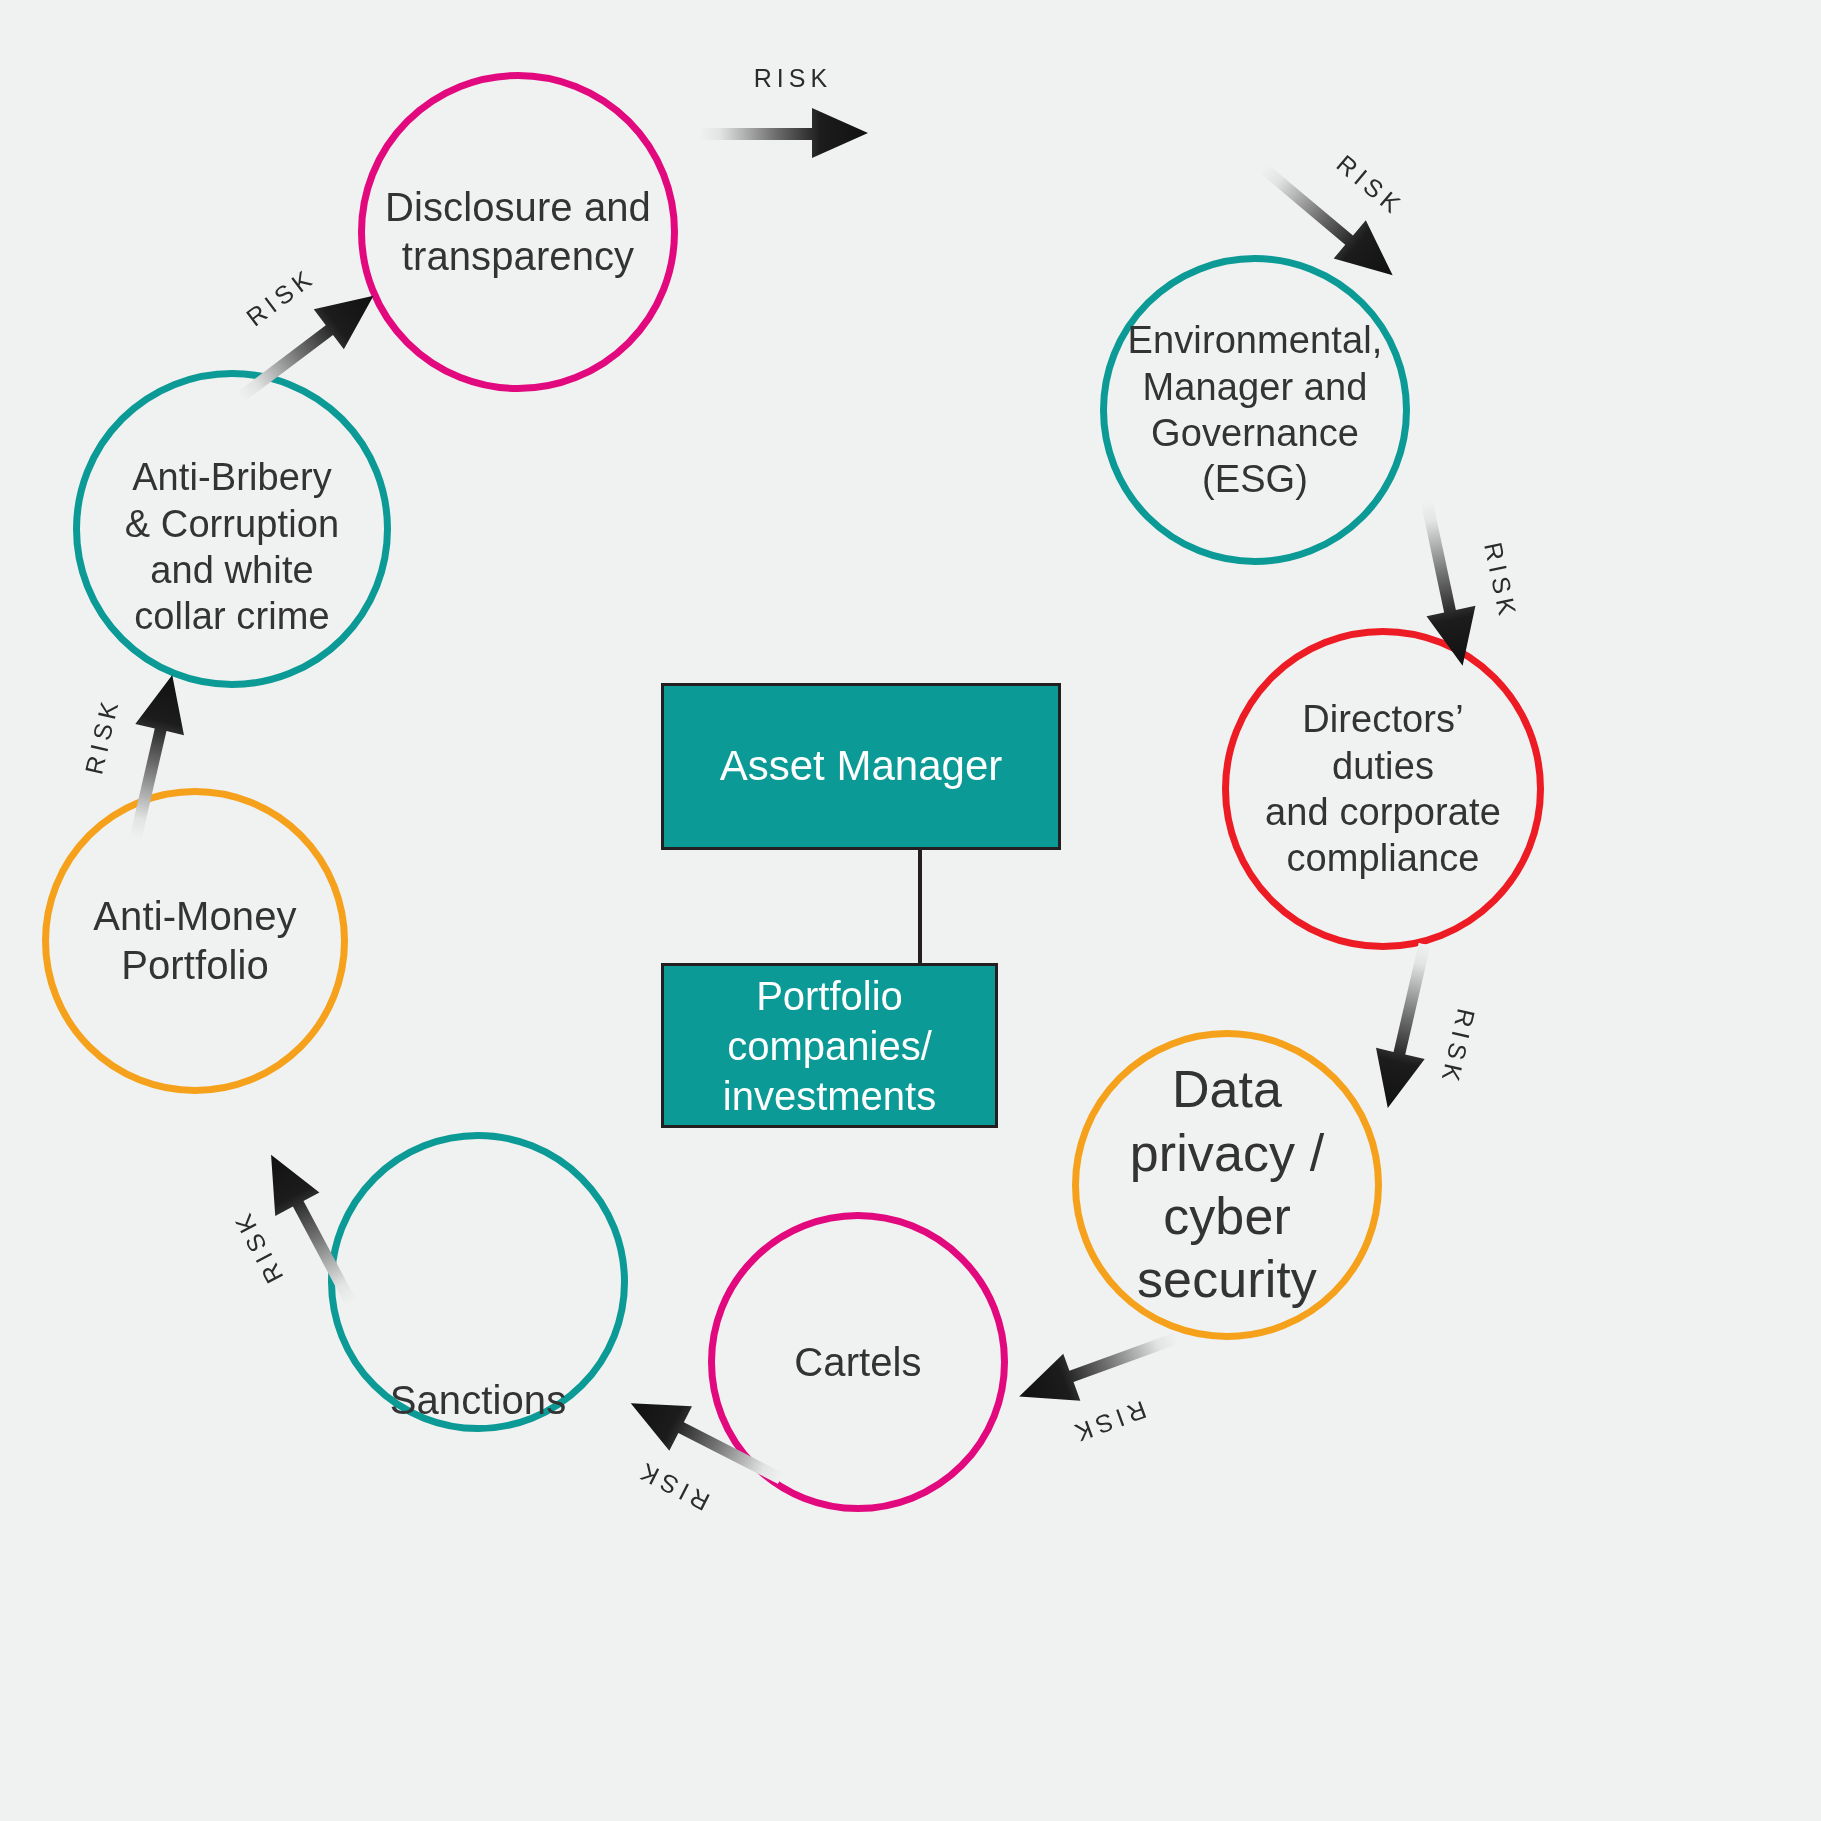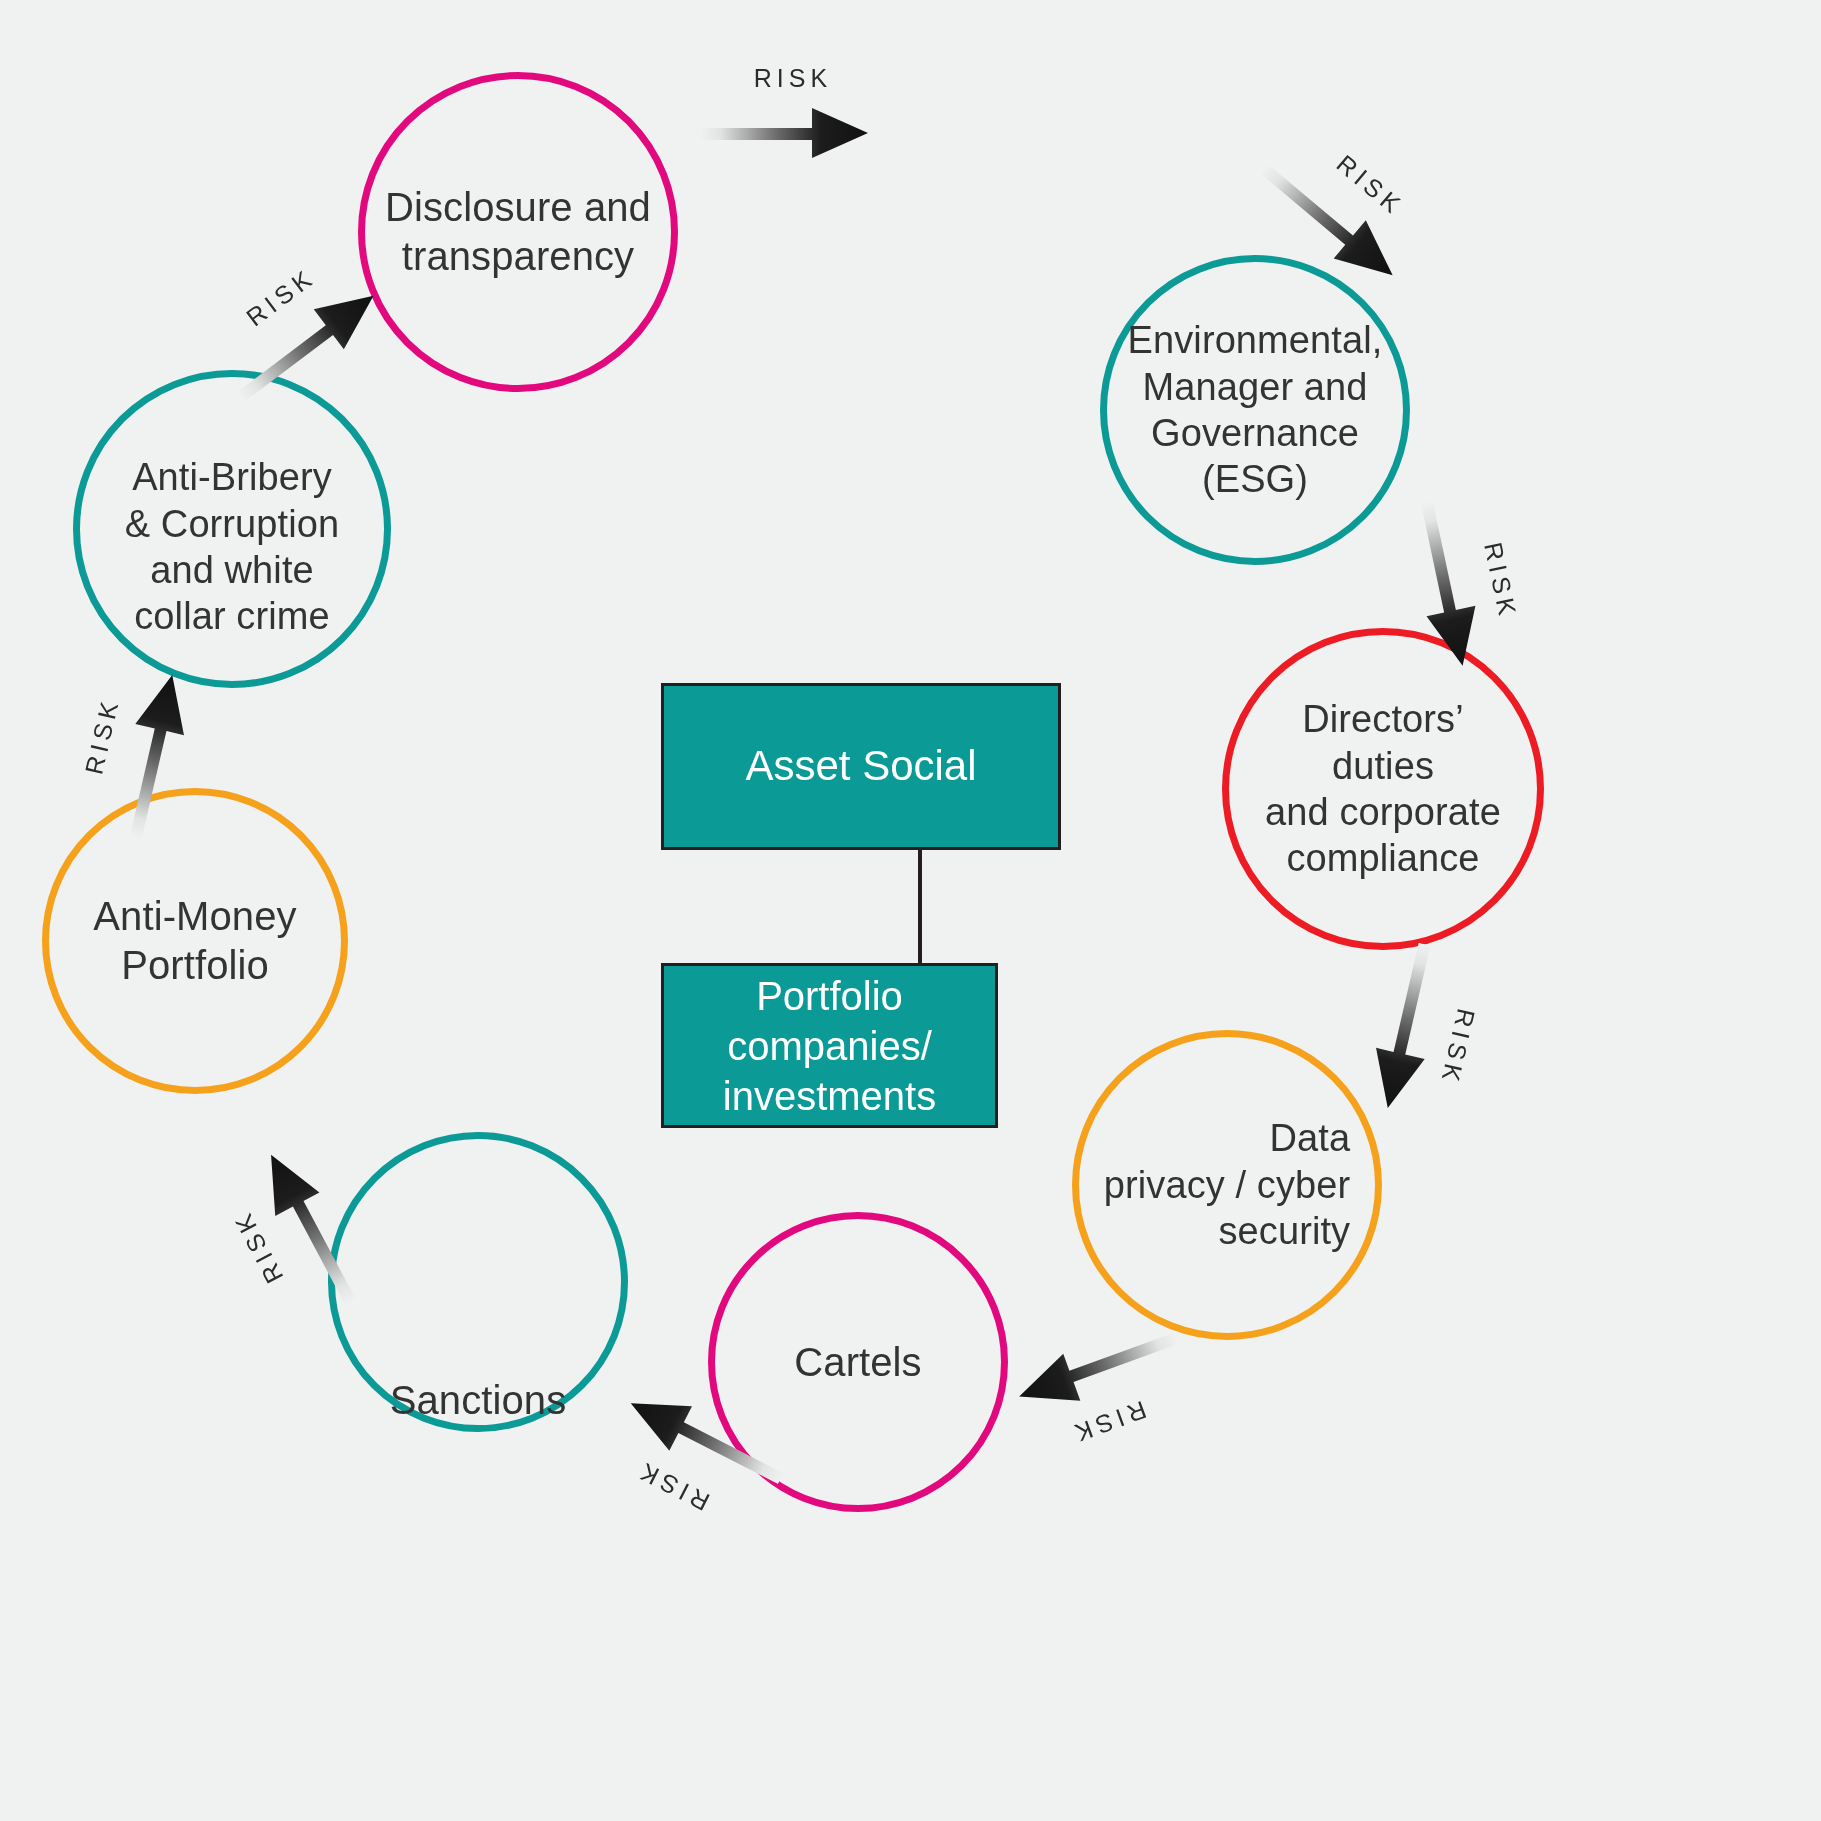--- a/index.html
+++ b/index.html
@@ -107,21 +107,21 @@
   </div>
 
   <div class="node-circle" style="left:1222px; top:628px; width:322px; height:322px; border:7px solid #ed1c24;">
     <div class="node-label" style="font-size:38px;">Directors’
 duties
 and corporate
 compliance</div>
   </div>
 
   <div class="node-circle" style="left:1072px; top:1030px; width:310px; height:310px; border:7px solid #f5a11b;">
-    <div class="node-label" style="font-size:38px;text-align:right;">Data
+    <div class="node-label" style="font-size:52px;">Data
 privacy / cyber
 security</div>
   </div>
 
   <div class="node-circle" style="left:708px; top:1212px; width:300px; height:300px; border:7px solid #e2097f;">
     <div class="node-label" style="font-size:40px;">Cartels</div>
   </div>
 
   <div class="node-circle" style="left:328px; top:1132px; width:300px; height:300px; border:7px solid #0b9a95;align-items:flex-end;">
     <div class="node-label" style="font-size:40px;">Sanctions</div>
@@ -133,21 +133,21 @@
   </div>
 
   <div class="node-circle" style="left:73px; top:370px; width:318px; height:318px; border:7px solid #0b9a95;">
     <div class="node-label" style="font-size:38px;margin-top:36px;">Anti-Bribery
 &amp; Corruption
 and white
 collar crime</div>
   </div>
 
   <div class="center-box" style="left:661px; top:683px; width:400px; height:167px;">
-    <div class="center-box-label" style="font-size:42px;">Asset Social</div>
+    <div class="center-box-label" style="font-size:42px;">Asset Manager</div>
   </div>
 
   <div class="connector" style="left:918px; top:850px; width:4px; height:115px;"></div>
 
   <div class="center-box" style="left:661px; top:963px; width:337px; height:165px;">
     <div class="center-box-label" style="font-size:40px;">Portfolio companies/
 investments</div>
   </div>
 
   <div class="risk-group" style="left:700px; top:70px; transform:rotate(0deg);">

